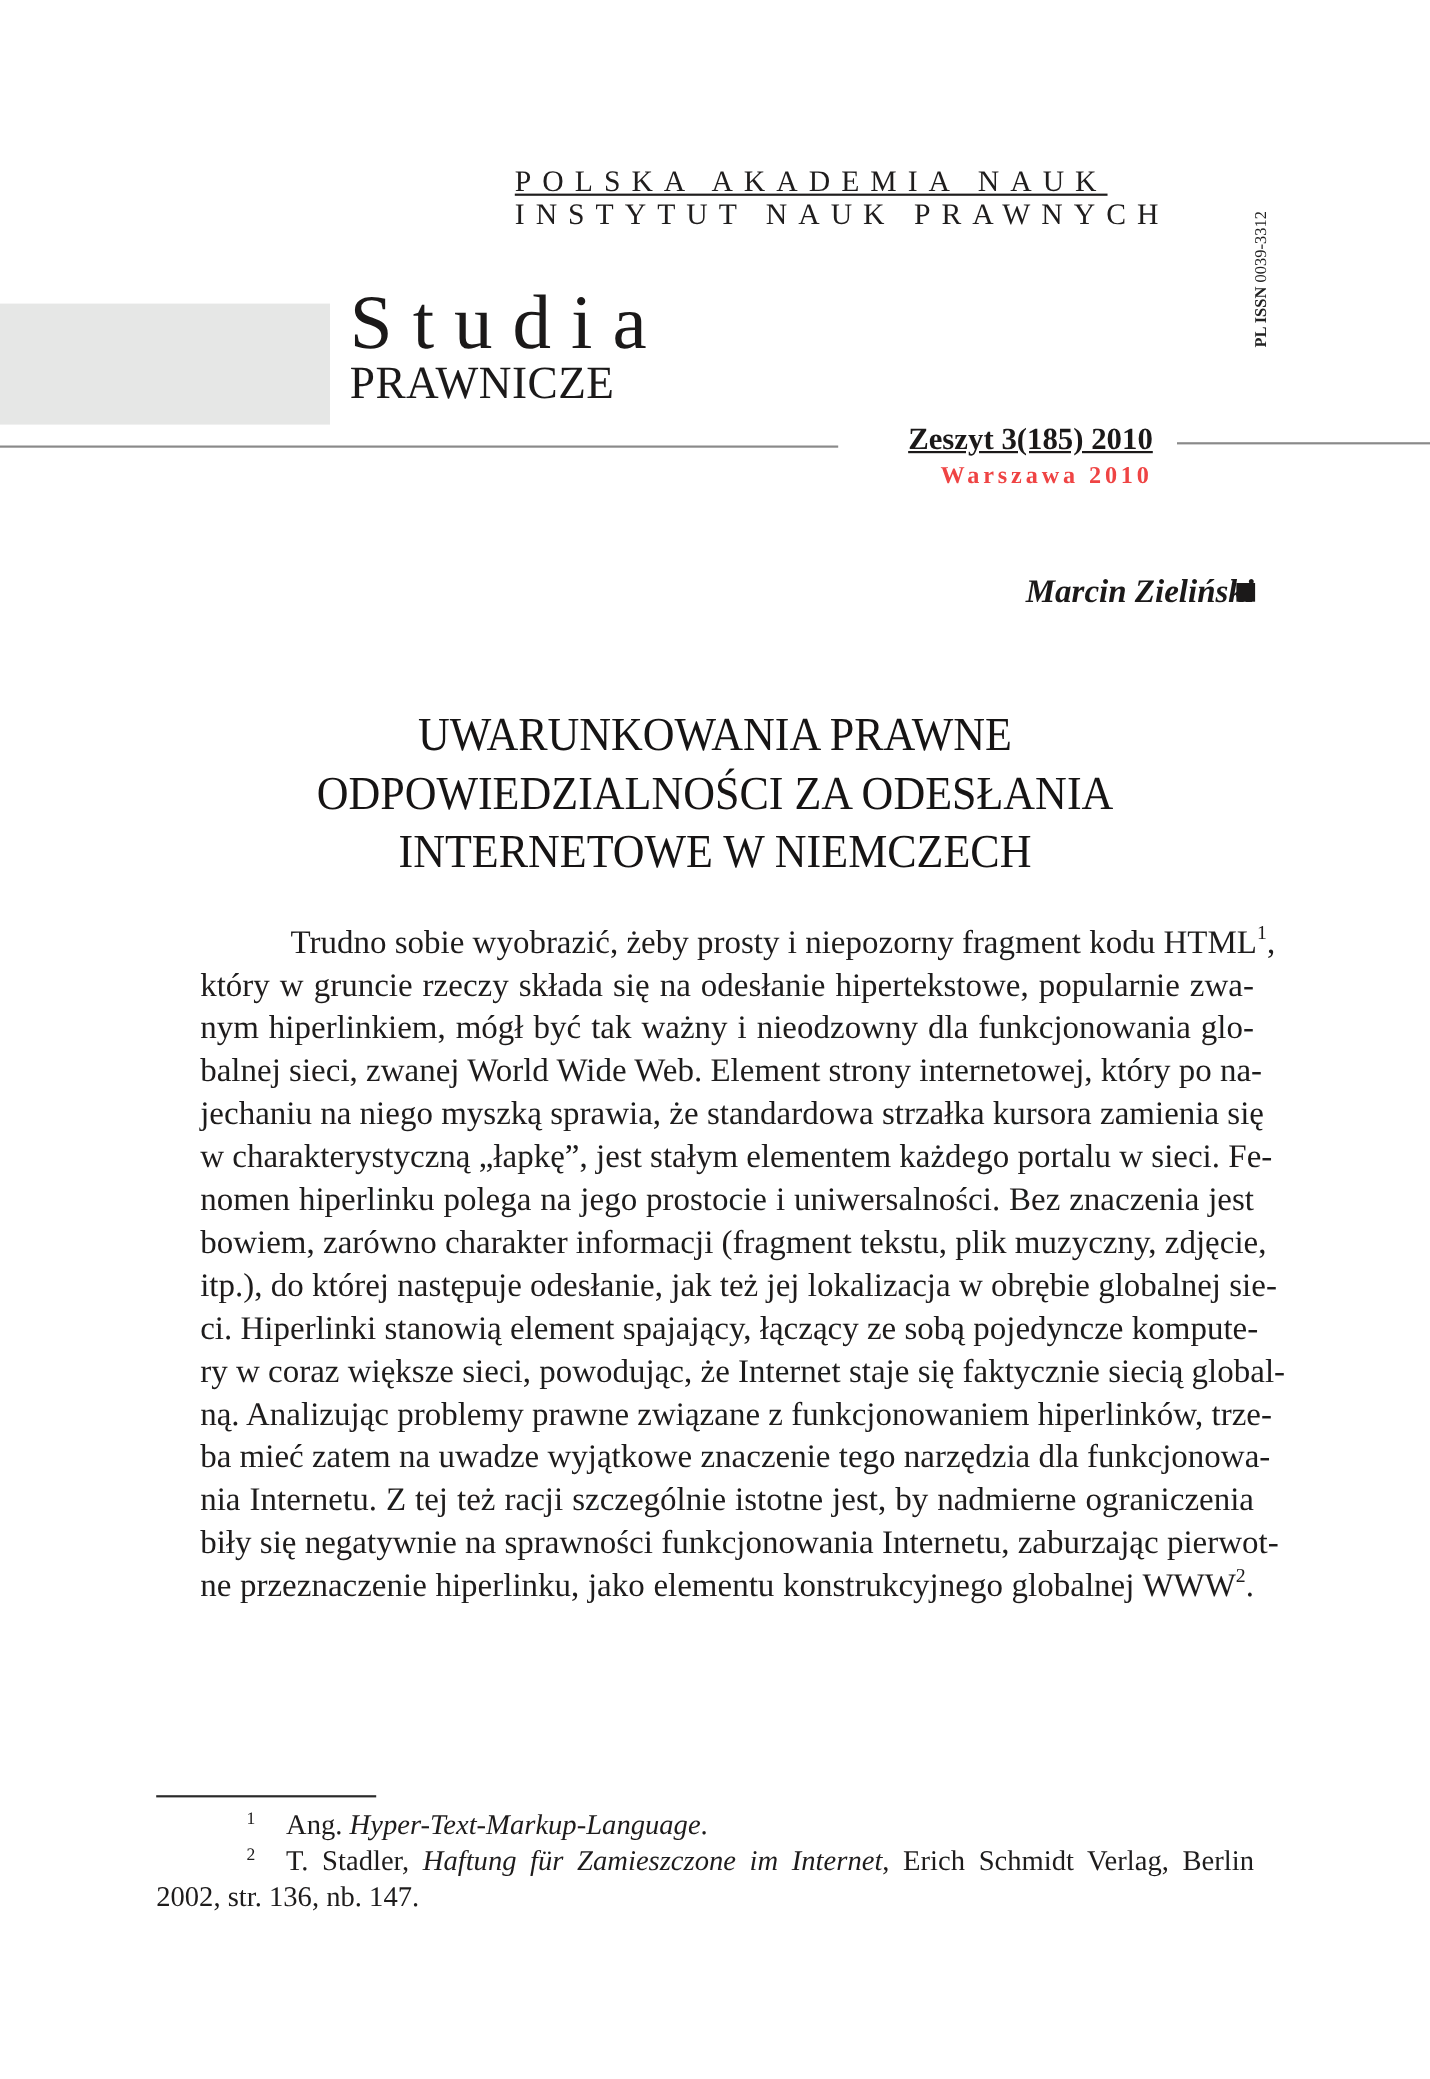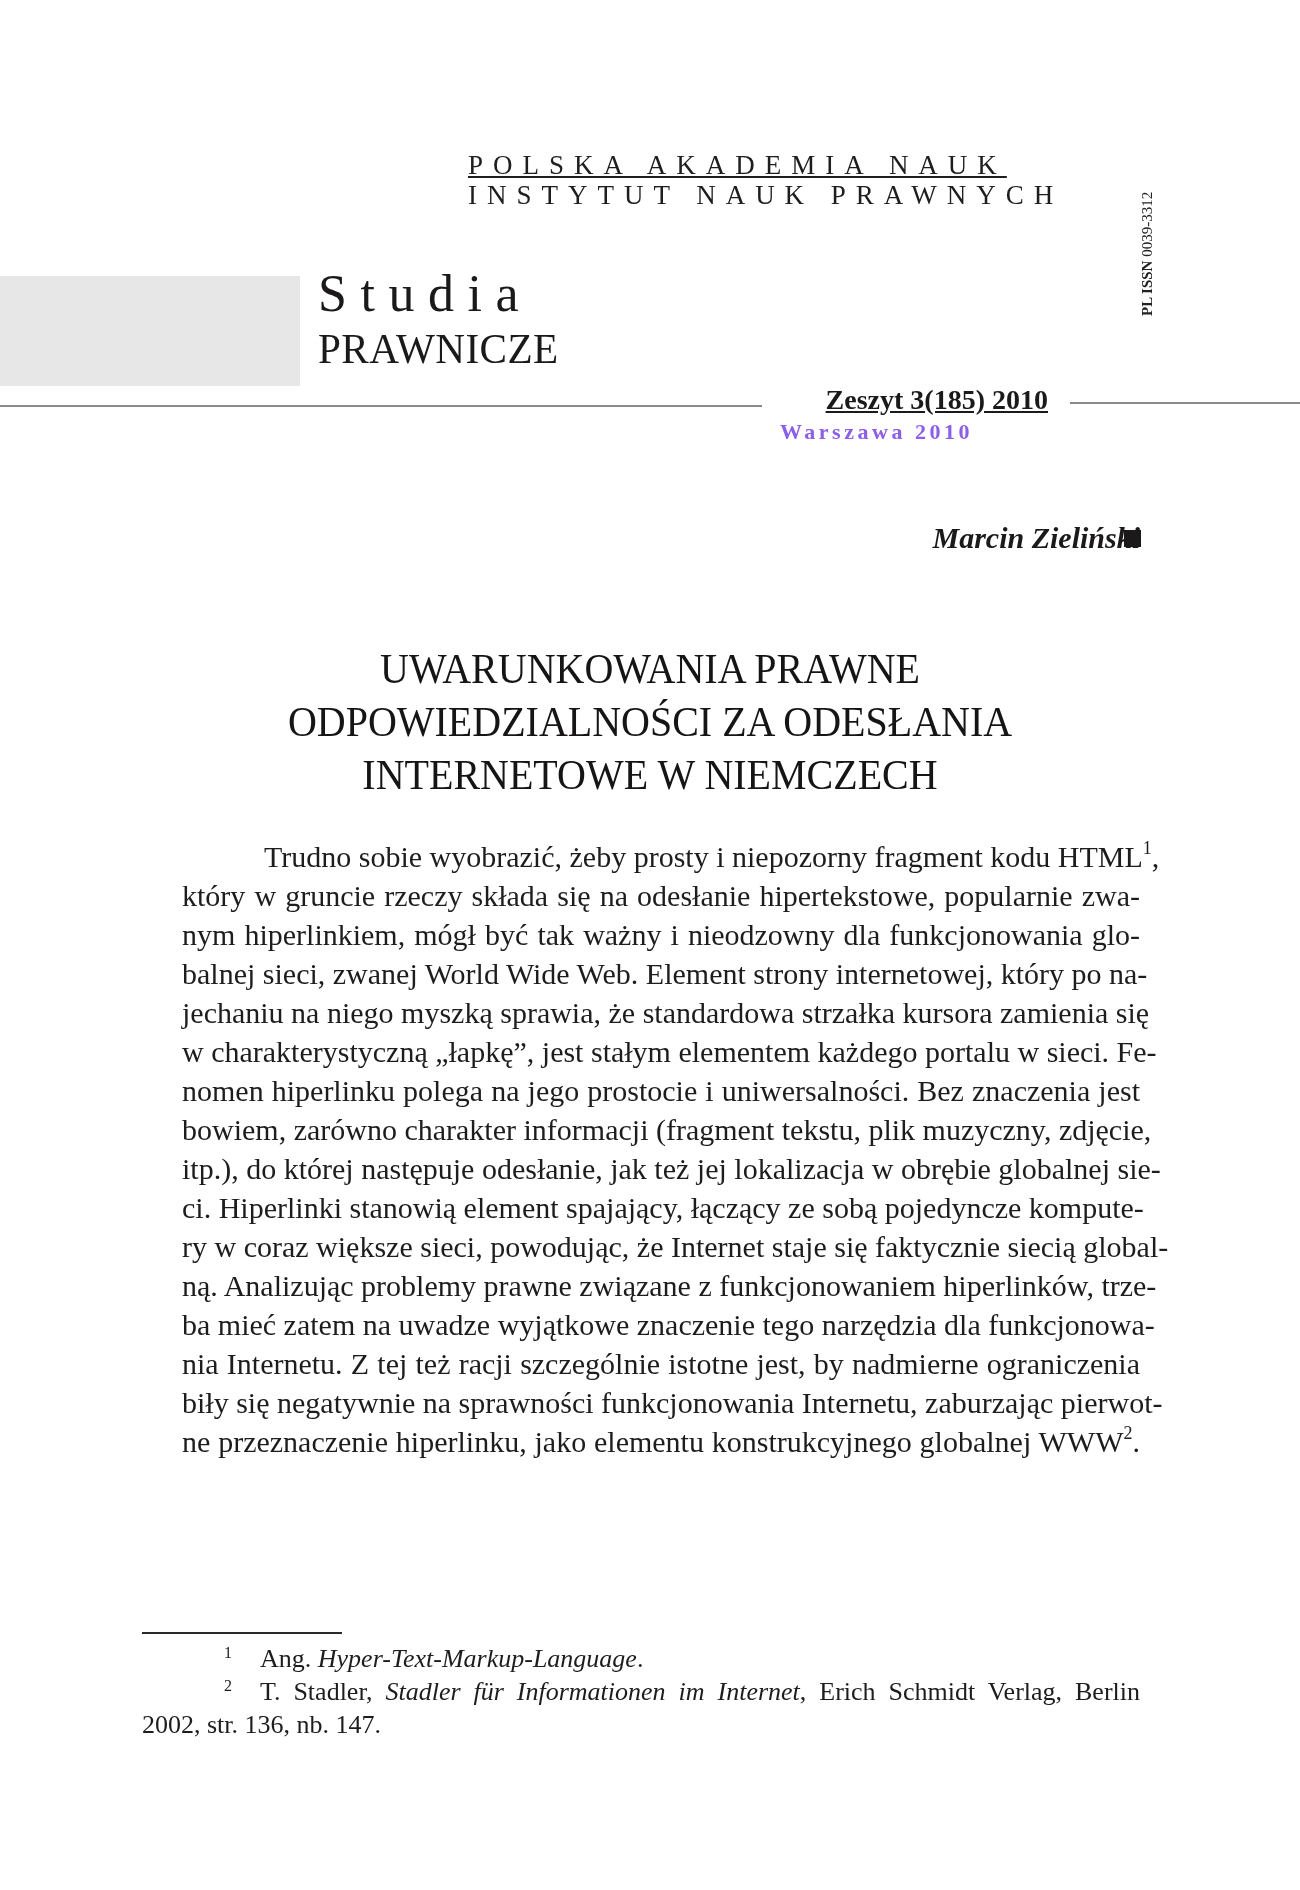--- a/index.html
+++ b/index.html
@@ -55,21 +55,21 @@
       top: 276px;
       width: 300px;
       height: 110px;
       background: #e6e7e6;
     }
 
     
     .journal-title {
       left: 318px;
       top: 258px;
-      font-size: 52px;
+      font-size: 70px;
       line-height: 72px;
       letter-spacing: 0.26em;
       color: #1b1919;
       white-space: nowrap;
     }
     .journal-subtitle {
       left: 318px;
       top: 328px;
       font-size: 42px;
       line-height: 42px;
@@ -98,27 +98,27 @@
       line-height: 30px;
       font-weight: bold;
       white-space: nowrap;
       color: #1b1919;
       text-decoration: underline;
     }
     .city {
       left: 780px;
       top: 419px;
       width: 268px;
-      text-align: left;
+      text-align: right;
       font-size: 22px;
       line-height: 26px;
       font-weight: bold;
       letter-spacing: 0.16em;
       white-space: nowrap;
-      color: #8b5cf6;
+      color: #ef4444;
     }
 
     
     .author {
       right: 160px;
       top: 520px;
       font-size: 30px;
       line-height: 36px;
       font-style: italic;
       font-weight: bold;
@@ -255,16 +255,16 @@
     <span class="line"><span>ne przeznaczenie hiperlinku, jako elementu konstrukcyjnego globalnej WWW</span><sup>2</sup><span>.</span></span>
   </div>
 </div>
 
 <div class="abs fn-rule"></div>
 <div class="abs footnotes">
   <div class="fn-line first">
     <span class="fn-num">1</span><span>Ang. </span><em>Hyper-Text-Markup-Language</em><span>.</span>
   </div>
   <div class="fn-line first justify">
-    <span class="fn-num">2</span><span>T. Stadler, </span><em>Stadler für Informationen im Internet</em><span>, Erich Schmidt Verlag, Berlin</span>
+    <span class="fn-num">2</span><span>T. Stadler, </span><em>Haftung für Zamieszczone im Internet</em><span>, Erich Schmidt Verlag, Berlin</span>
   </div>
   <div class="fn-line">2002, str. 136, nb. 147.</div>
 </div>
 
 </body></html>

